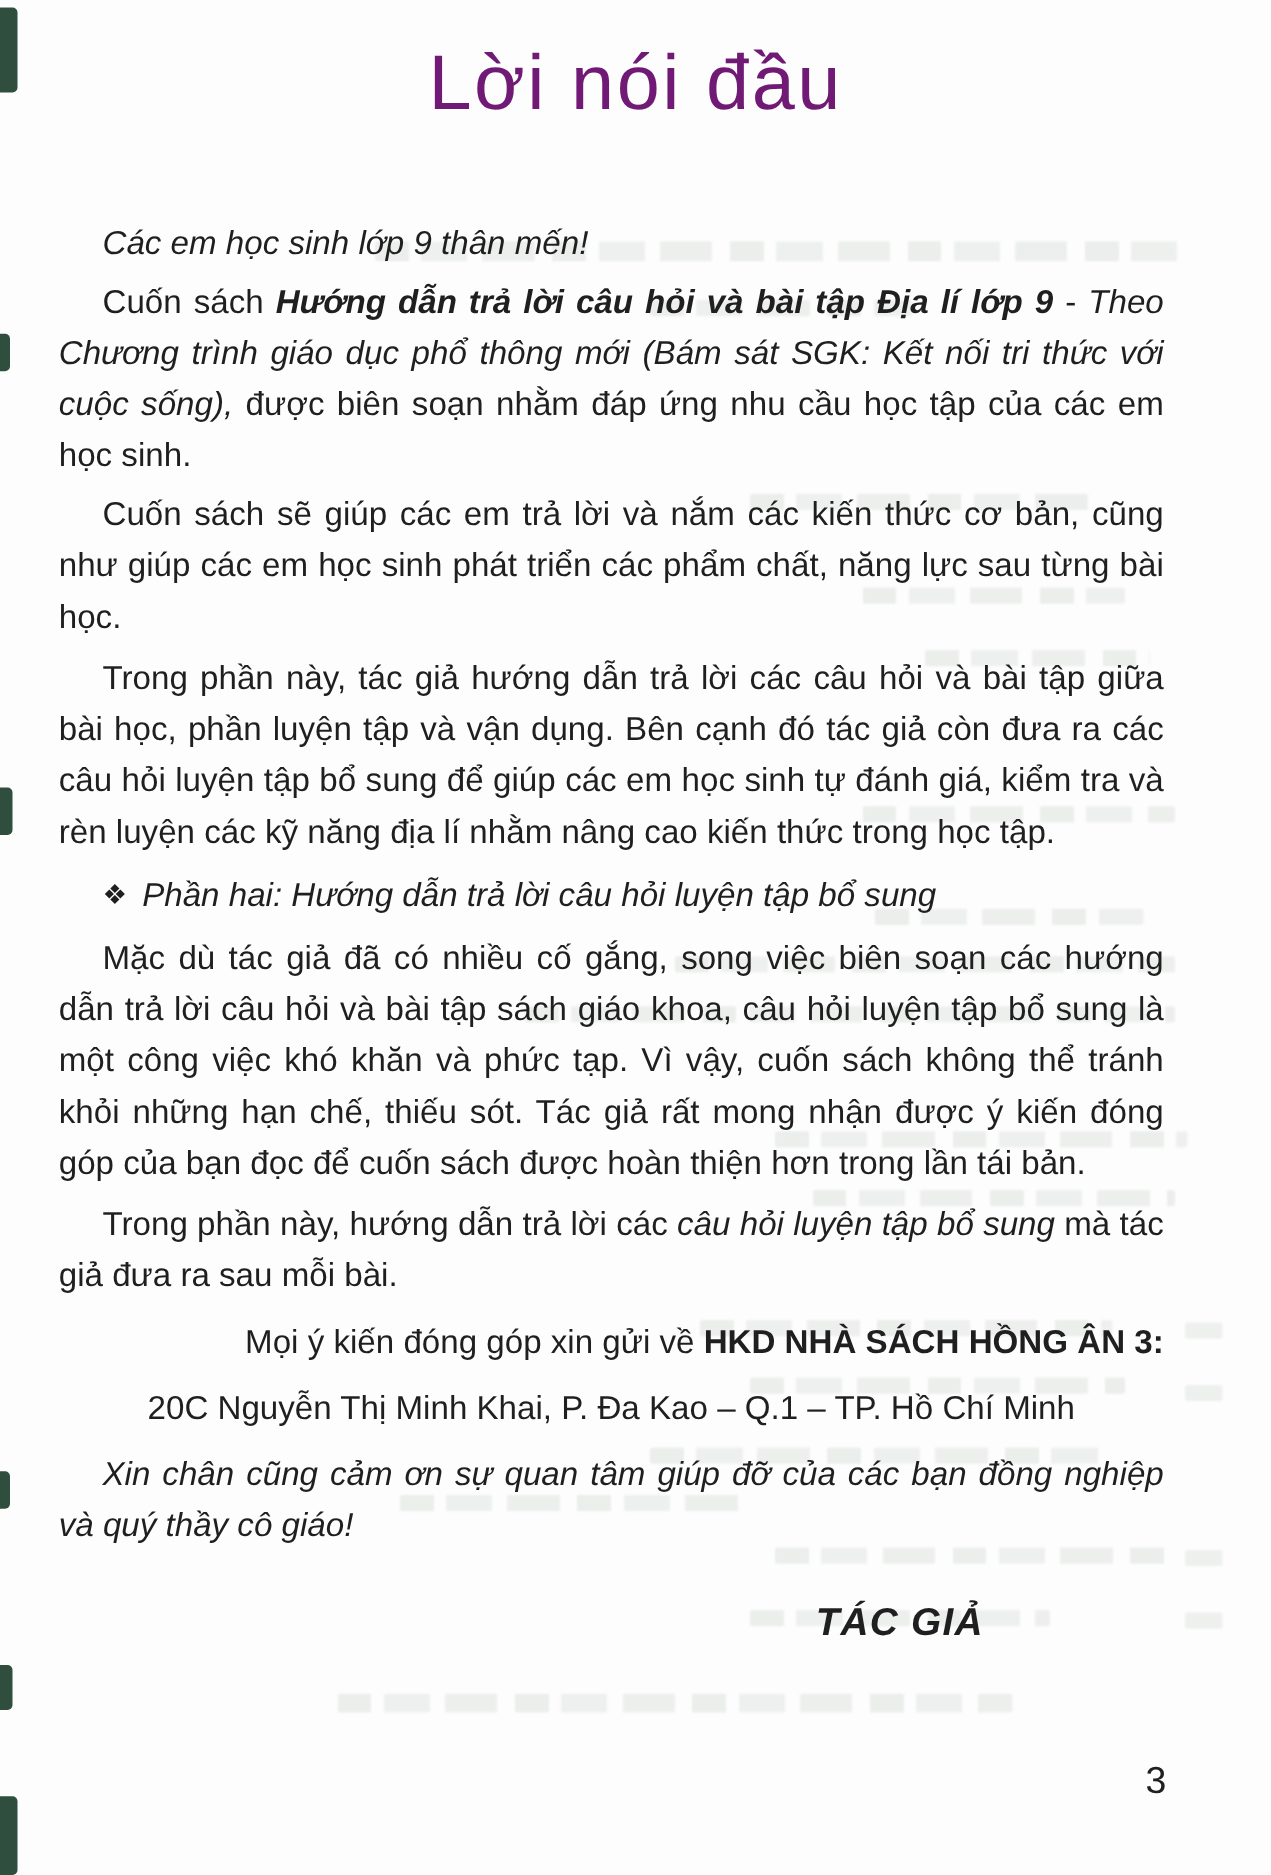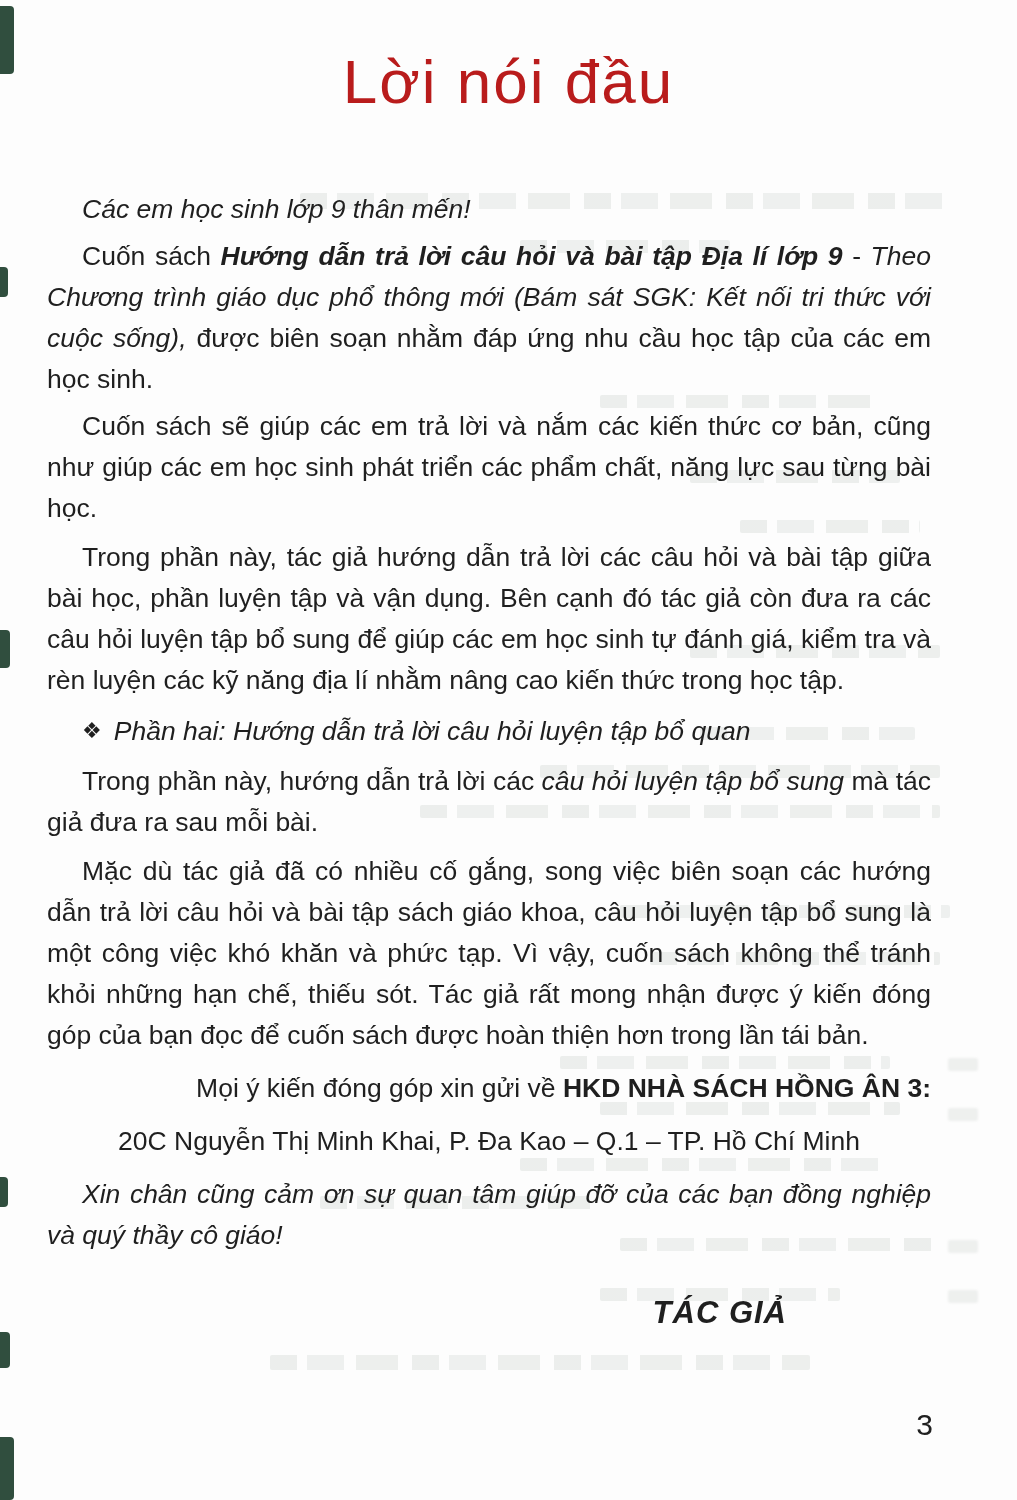--- a/index.html
+++ b/index.html
@@ -13,26 +13,26 @@
     height: 1500px;
     margin: 0 auto;
     background: #fdfdfd;
     overflow: hidden;
     font-family: "Liberation Sans", sans-serif;
     color: #1f1f1f;
   }
   
   .page-title {
     margin: 0;
-    padding-top: 46px;
+    padding-top: 31px;
     text-align: center;
     font-size: 62px;
     font-weight: 400;
     letter-spacing: 2px;
-    color: #b91c1c;
+    color: #701a75;
     font-family: "Liberation Sans", sans-serif;
   }
   
   .content {
     position: relative;
     z-index: 2;
     margin: 72px 86px 0 47px; 
     font-size: 26.5px;
     line-height: 41px;
   }
@@ -141,25 +141,25 @@
     <p class="no-justify seg-i">Các em học sinh lớp 9 thân mến!</p>
 
     <p class="para mt6"><span>Cuốn sách </span><span class="seg-bi">Hướng dẫn trả lời câu hỏi và bài tập Địa lí lớp 9</span><span> - </span><span class="seg-i">Theo Chương trình giáo dục phổ thông mới (Bám sát SGK: Kết nối tri thức với cuộc sống),</span><span> được biên soạn nhằm đáp ứng nhu cầu học tập của các em học sinh.</span></p>
 
     <p class="para mt6">Cuốn sách sẽ giúp các em trả lời và nắm các kiến thức cơ bản, cũng như giúp các em học sinh phát triển các phẩm chất, năng lực sau từng bài học.</p>
 
 
 
     <p class="para mt8">Trong phần này, tác giả hướng dẫn trả lời các câu hỏi và bài tập giữa bài học, phần luyện tập và vận dụng. Bên cạnh đó tác giả còn đưa ra các câu hỏi luyện tập bổ sung để giúp các em học sinh tự đánh giá, kiểm tra và rèn luyện các kỹ năng địa lí nhằm nâng cao kiến thức trong học tập.</p>
 
-    <p class="bullet-line mt10"><span class="bullet-mark">❖</span><span>Phần hai: Hướng dẫn trả lời câu hỏi luyện tập bổ quan</span></p>
+    <p class="bullet-line mt10"><span class="bullet-mark">❖</span><span>Phần hai: Hướng dẫn trả lời câu hỏi luyện tập bổ sung</span></p>
+
+    <p class="para mt8">Mặc dù tác giả đã có nhiều cố gắng, song việc biên soạn các hướng dẫn trả lời câu hỏi và bài tập sách giáo khoa, câu hỏi luyện tập bổ sung là một công việc khó khăn và phức tạp. Vì vậy, cuốn sách không thể tránh khỏi những hạn chế, thiếu sót. Tác giả rất mong nhận được ý kiến đóng góp của bạn đọc để cuốn sách được hoàn thiện hơn trong lần tái bản.</p>
 
     <p class="para mt8"><span>Trong phần này, hướng dẫn trả lời các </span><span class="seg-i">câu hỏi luyện tập bổ sung</span><span> mà tác giả đưa ra sau mỗi bài.</span></p>
-
-    <p class="para mt8">Mặc dù tác giả đã có nhiều cố gắng, song việc biên soạn các hướng dẫn trả lời câu hỏi và bài tập sách giáo khoa, câu hỏi luyện tập bổ sung là một công việc khó khăn và phức tạp. Vì vậy, cuốn sách không thể tránh khỏi những hạn chế, thiếu sót. Tác giả rất mong nhận được ý kiến đóng góp của bạn đọc để cuốn sách được hoàn thiện hơn trong lần tái bản.</p>
 
     <p class="no-justify mt12" style="text-indent:50px;text-align:right;"><span>Mọi ý kiến đóng góp xin gửi về </span><span class="seg-b">HKD NHÀ SÁCH HỒNG ÂN 3:</span></p>
 
     <p class="centered mt12">20C Nguyễn Thị Minh Khai, P. Đa Kao – Q.1 – TP. Hồ Chí Minh</p>
 
 
     <p class="para seg-i mt12">Xin chân cũng cảm ơn sự quan tâm giúp đỡ của các bạn đồng nghiệp và quý thầy cô giáo!</p>
 
     <p class="signature">TÁC GIẢ</p>
 

